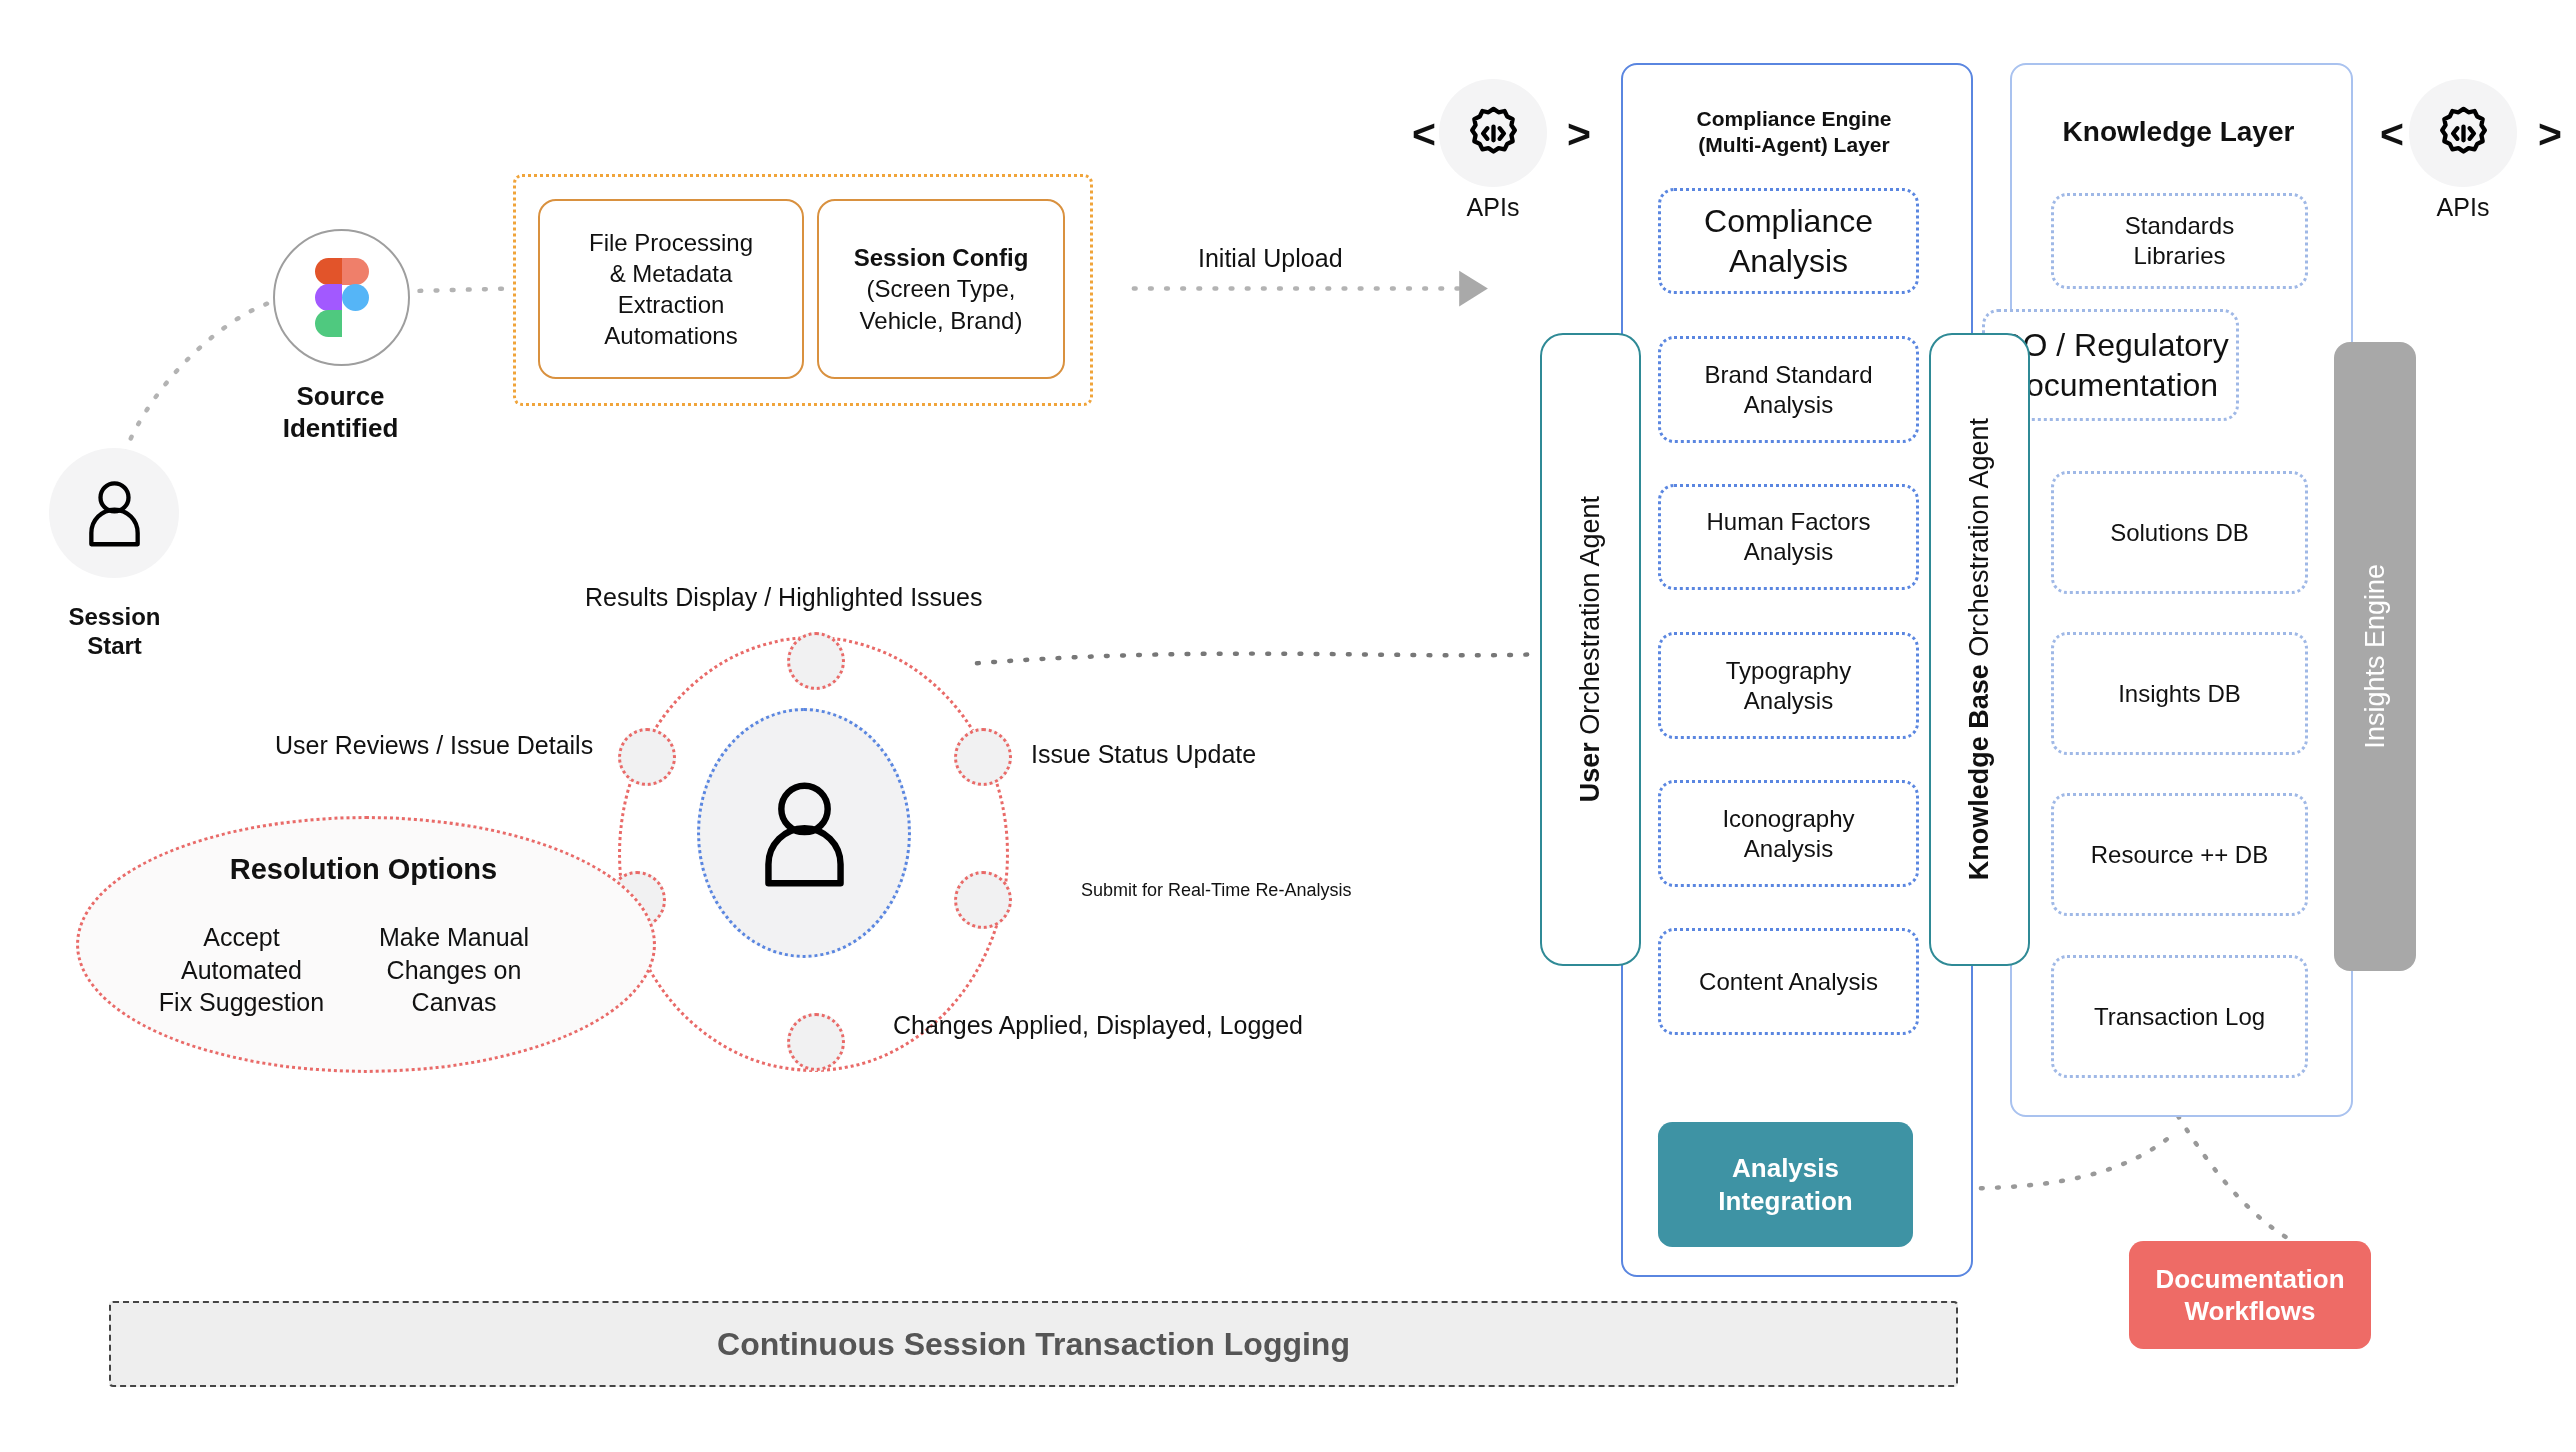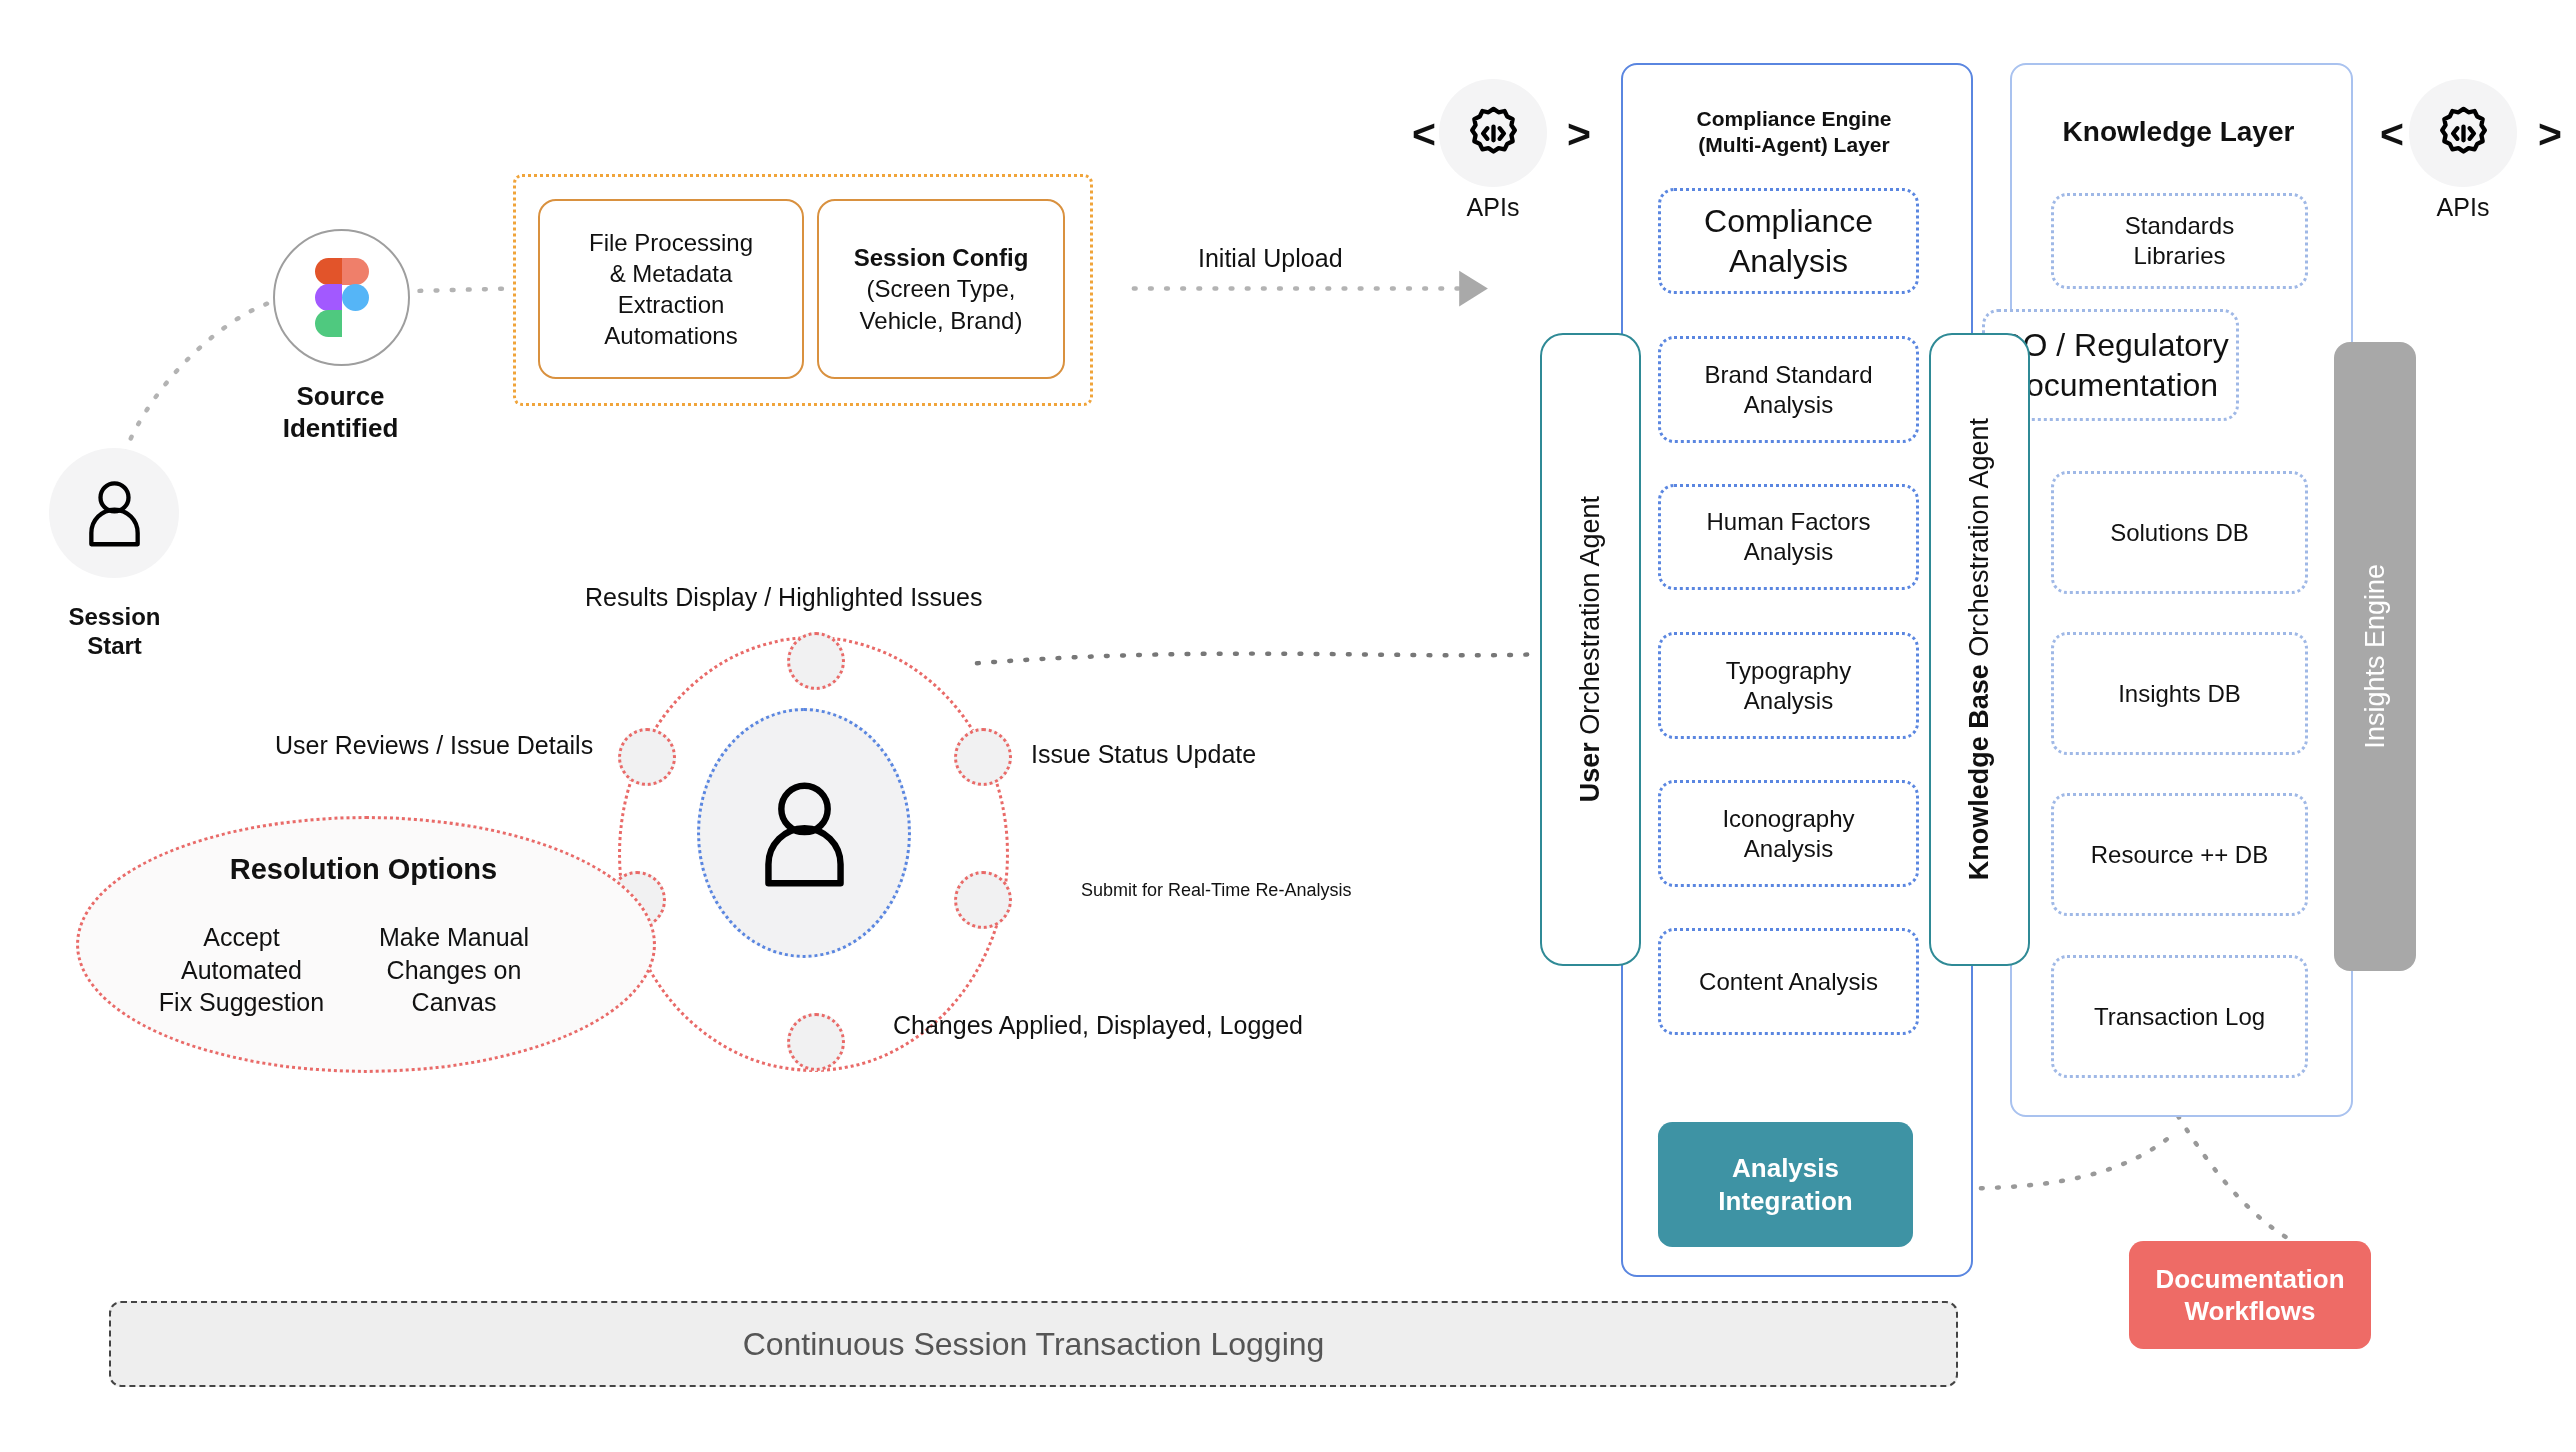--- a/index.html
+++ b/index.html
@@ -76,22 +76,22 @@
     background:#ee6b66;border-radius:14.3px;color:#ffffff;font-weight:bold;
     display:flex;align-items:center;justify-content:center;text-align:center;line-height:1.25;
   }
   .solid-gray{
     background:#a8a8a8;border-radius:16px;color:#ffffff;
     display:flex;align-items:center;justify-content:center;
   }
 
   
   .log-bar{
-    background:#eeeeee;border:2.7px dashed #444;border-radius:12px;
-    display:flex;align-items:center;justify-content:center;color:#555;
+    background:#eeeeee;border:2.7px dashed #444;border-radius:4px;
+    display:flex;align-items:center;justify-content:center;color:#555;font-weight:bold;
   }
 
   
   .hub-ellipse{
     border:3.6px dotted #e96a68;border-radius:50%;background:transparent;
   }
   .hub-core{
     border:3.6px dotted #5a86e0;border-radius:50%;background:#f2f2f3;
     display:flex;align-items:center;justify-content:center;
   }

